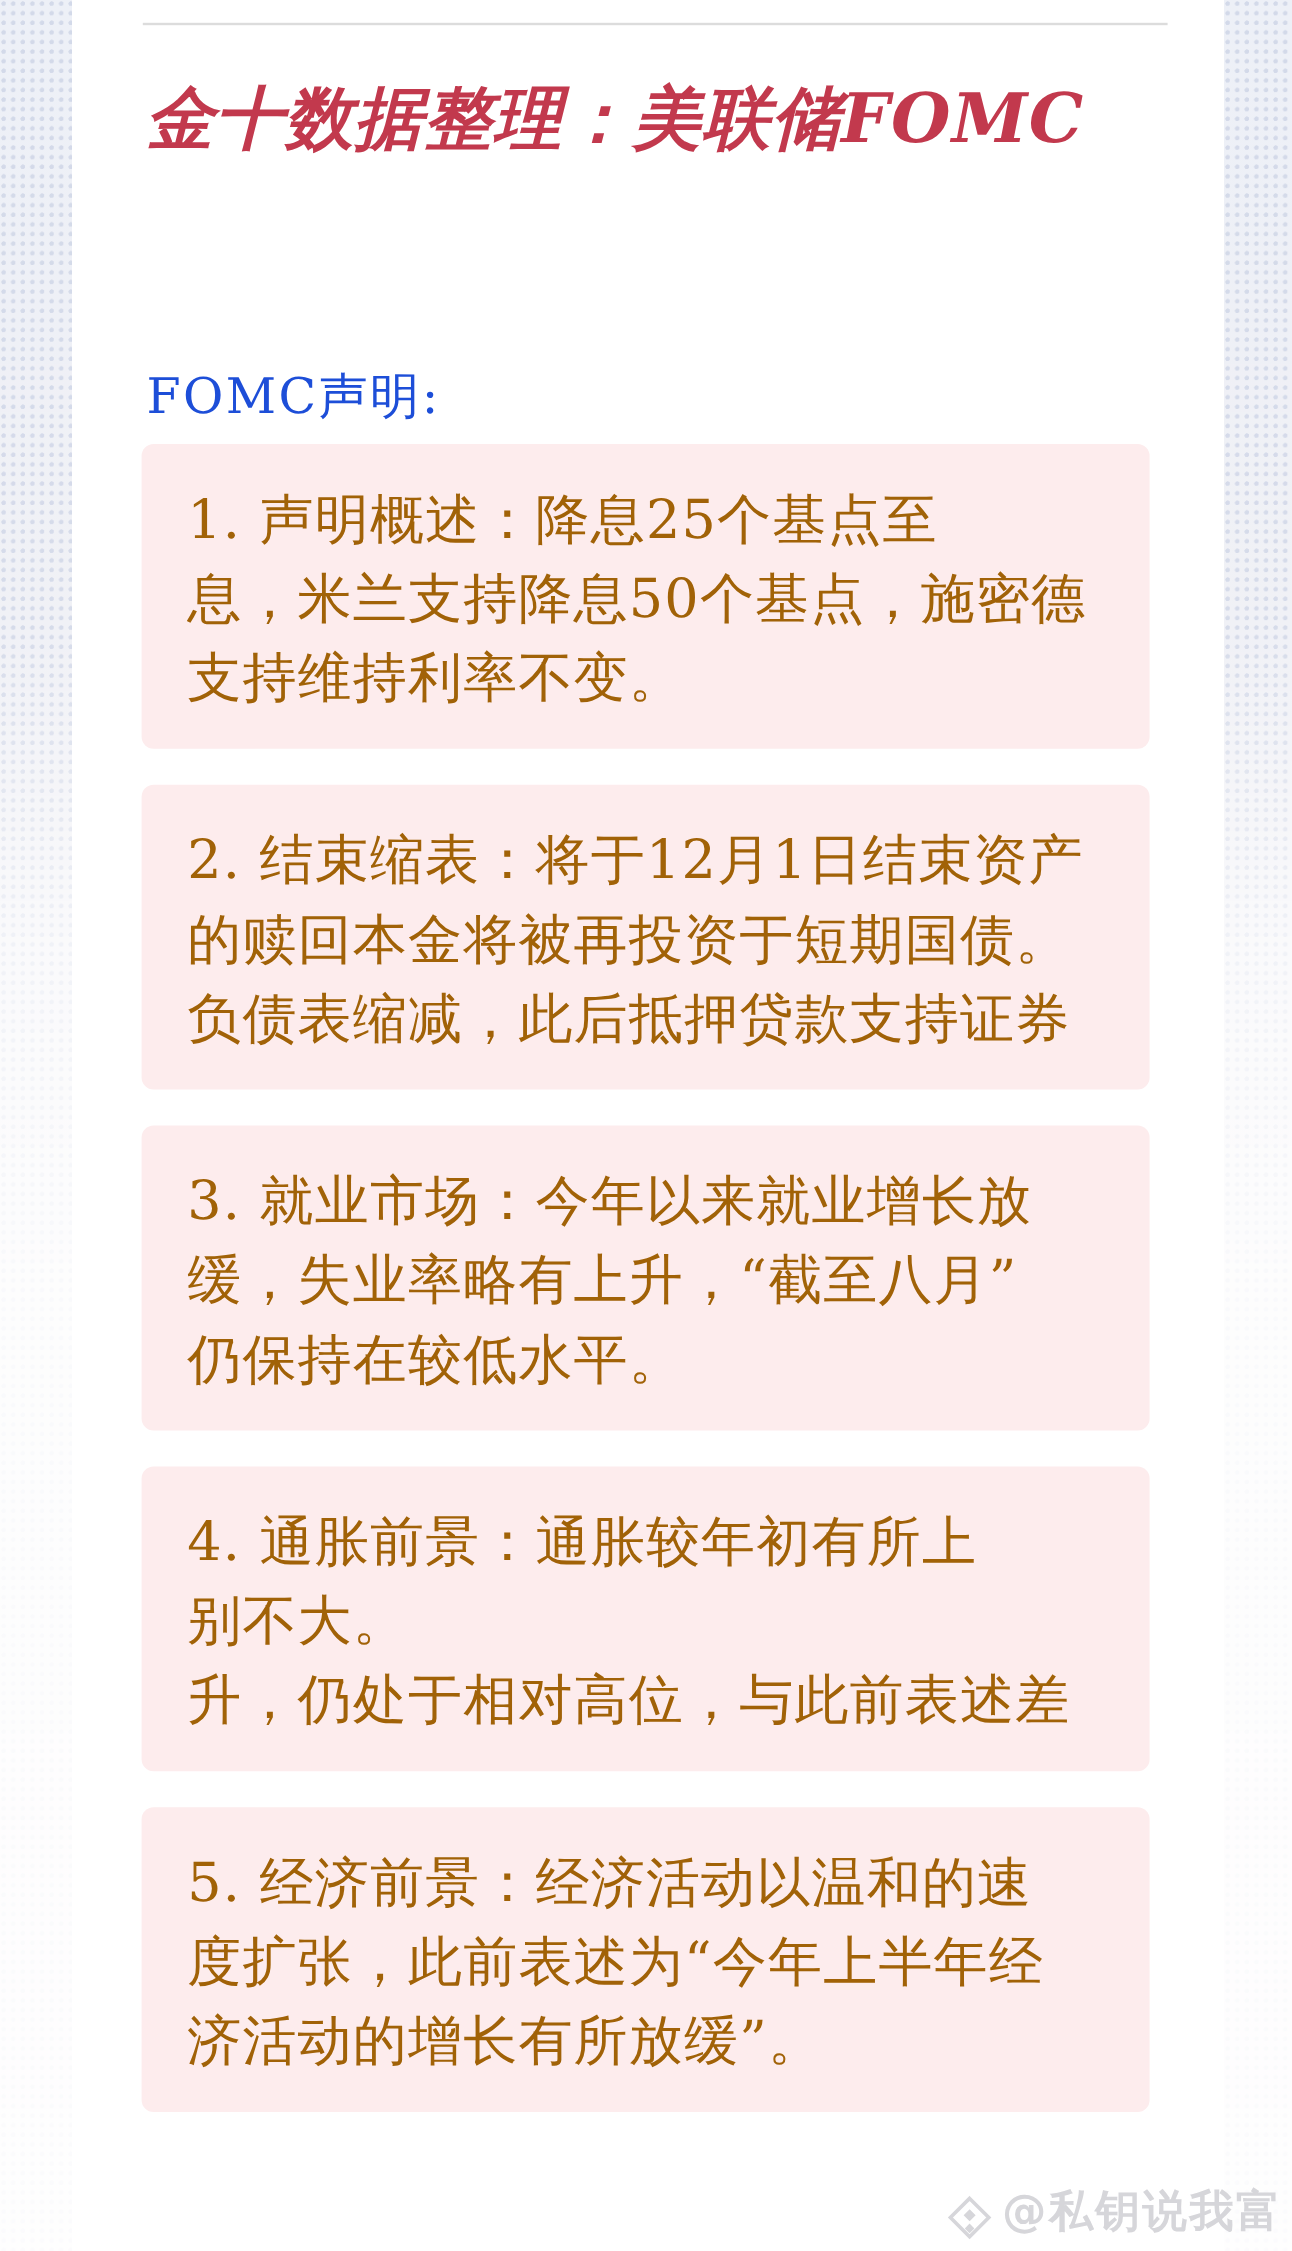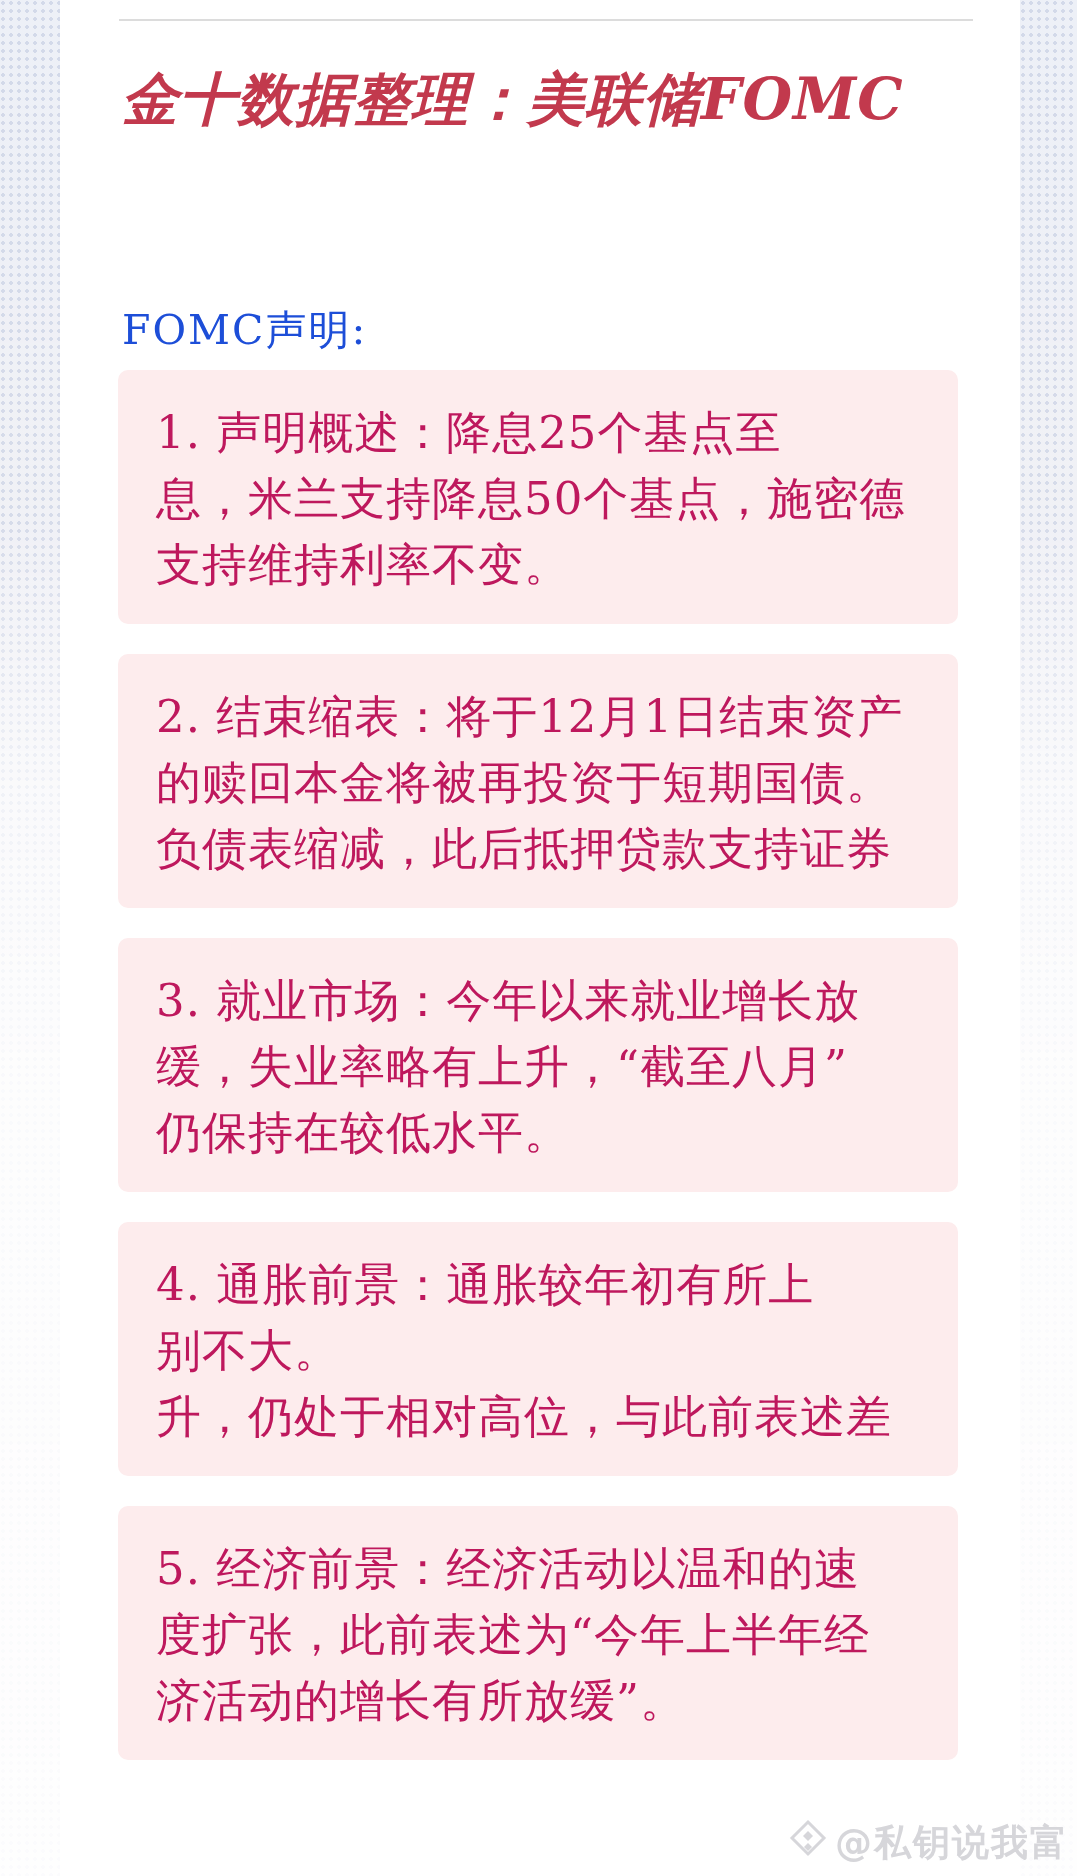--- a/index.html
+++ b/index.html
@@ -37,28 +37,28 @@
     font-size:41px;color:#1d4ed8;letter-spacing:2px;
   }
 
   .notes{
     position:absolute;left:118px;top:370px;width:840px;z-index:1;
     display:flex;flex-direction:column;gap:30px;
   }
   .note-card{
     background:#fdeced;border-radius:10px;
     padding:30px 18px 26px 38px;
-    color:#be185d;font-size:45px;line-height:66px;
+    color:#a16207;font-size:45px;line-height:66px;
     letter-spacing:1px;
   }
   .note-line{white-space:nowrap;}
 
   .watermark{
     position:absolute;right:8px;bottom:8px;z-index:2;
-    display:flex;align-items:flex-start;gap:7px;
+    display:flex;align-items:flex-end;gap:7px;
     color:#d6d6da;font-size:37px;font-weight:bold;
     font-family:"DejaVu Sans","Liberation Sans",sans-serif;
     letter-spacing:2px;
   }
   .wm-icon{width:40px;height:40px;flex:0 0 auto;}
 </style>
 </head>
 <body>
 
 <div class="side-strip strip-left"></div>

